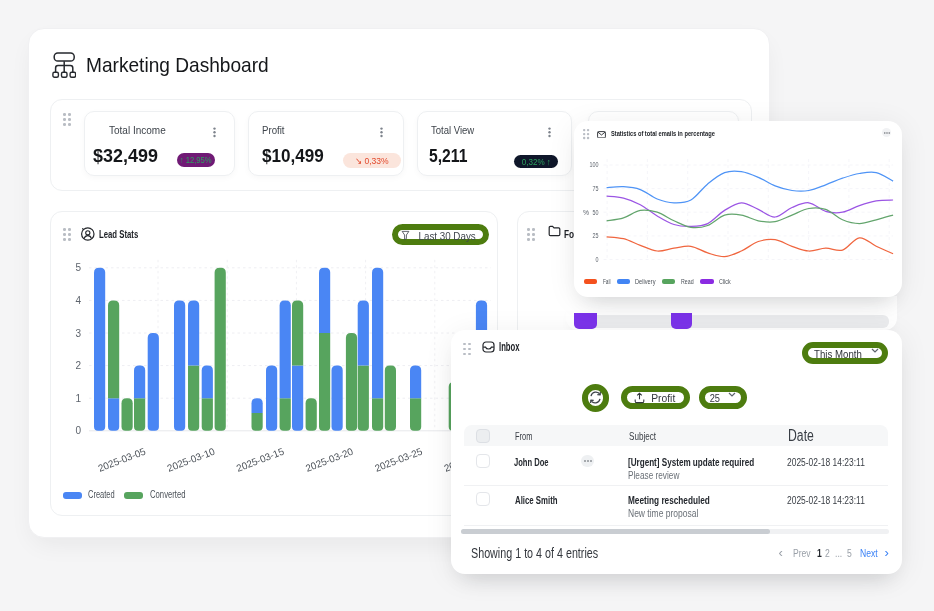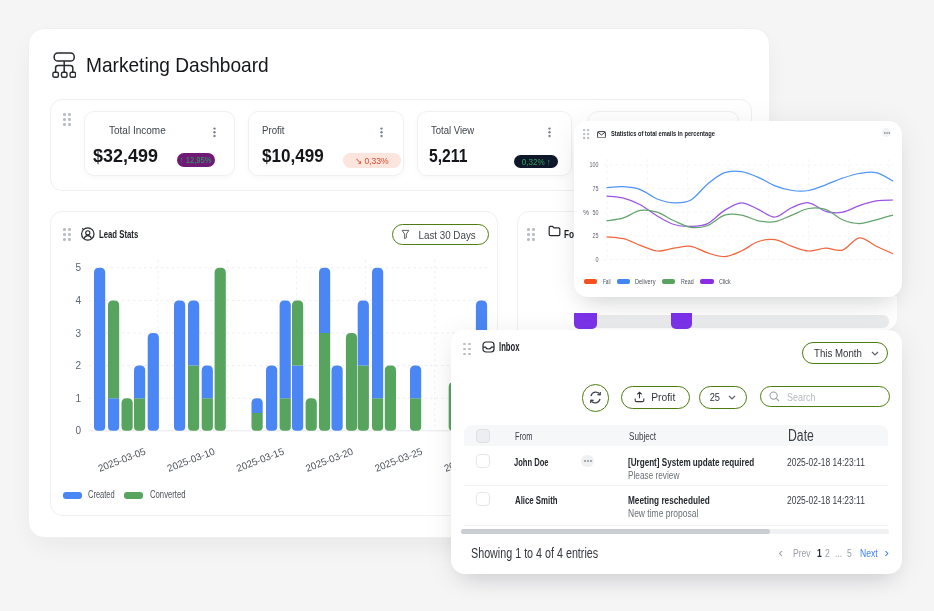--- a/index.html
+++ b/index.html
@@ -2,21 +2,21 @@
 <html><head><meta charset="utf-8"><title>Marketing Dashboard</title><style>
 *{margin:0;padding:0;box-sizing:border-box}
 html,body{width:934px;height:611px;overflow:hidden}
 body{font-family:"Liberation Sans",sans-serif;background:#f5f5f6;position:relative}
 .abs{position:absolute}
 .card{background:#fff;border-radius:14px}
 .t{display:inline-block;transform:scaleX(.8);transform-origin:0 50%;white-space:nowrap}
 .tc{display:inline-block;transform:scaleX(.8);transform-origin:50% 50%;white-space:nowrap}
 .dots{display:grid;grid-template-columns:3px 3px;grid-auto-rows:3px;gap:2px}
 .dots i{width:2.6px;height:2.6px;border-radius:50%;background:#b9bdc4}
-.pill{border:1px solid #4d7c0f;border-radius:999px;background:#fff;display:flex;align-items:center;justify-content:center}
+.pill{border:6px solid #4d7c0f;border-radius:999px;background:#fff;display:flex;align-items:flex-start;justify-content:center}
 </style></head><body>
 
 <div class="abs card" style="left:28px;top:28px;width:742px;height:510px;border-radius:16px;border:1px solid #f0f0f2;box-shadow:0 10px 26px -6px rgba(25,28,35,.07)">
 
   <svg class="abs" style="left:22.5px;top:22.5px" width="24" height="26" viewBox="0 0 24 26">
     <rect x="2.2" y="1.0" width="20.0" height="8.0" rx="3.6" fill="none" stroke="#26292e" stroke-width="1.5"></rect>
     <path d="M12.2 9.2 V20.3 M3.6 20.3 V16.0 Q3.6 13.6 6.0 13.6 H18.4 Q20.8 13.6 20.8 16.0 V20.3" fill="none" stroke="#26292e" stroke-width="1.5"></path>
     <rect x="0.9" y="20.3" width="5.5" height="5.0" rx="1.5" fill="none" stroke="#26292e" stroke-width="1.4"></rect>
     <rect x="9.5" y="20.3" width="5.5" height="5.0" rx="1.5" fill="none" stroke="#26292e" stroke-width="1.4"></rect>
     <rect x="18.1" y="20.3" width="5.5" height="5.0" rx="1.5" fill="none" stroke="#26292e" stroke-width="1.4"></rect>
@@ -275,27 +275,20 @@
         <path d="M5.5 7.2 V1.4 M3.2 3.4 L5.5 1.2 L7.8 3.4 M1.2 7.6 V9.2 Q1.2 10.6 2.6 10.6 H8.4 Q9.8 10.6 9.8 9.2 V7.6" fill="none" stroke="#33373d" stroke-width="1.1"></path>
       </svg>
     <span class="tc" style="transform:scaleX(0.98)">Profit</span>
   </div>
   <div class="abs pill" style="left:248.5px;top:55.8px;width:47.5px;height:22.8px;gap:7px;color:#33373d;font-size:10.5px">
     <span class="tc" style="transform:scaleX(0.883)">25</span>
     <svg width="8" height="5" viewBox="0 0 8 5">
         <path d="M1 1 L4 4 L7 1" fill="none" stroke="#5d636c" stroke-width="1.2"></path>
       </svg>
   </div>
-  <div class="abs pill" style="left:309px;top:56px;width:130.7px;height:21px;justify-content:flex-start;padding-left:8px;gap:7px;color:#b6bac1;font-size:11px">
-    <svg width="11" height="11" viewBox="0 0 11 11">
-        <circle cx="4.6" cy="4.6" r="3.6" fill="none" stroke="#9aa0a8" stroke-width="1.1"></circle>
-        <path d="M7.4 7.4 L10 10" stroke="#9aa0a8" stroke-width="1.1"></path>
-      </svg>
-    <span class="t" style="transform:scaleX(0.82)">Search</span>
-  </div>
 
   <div class="abs" style="left:13.3px;top:95px;width:424.7px;height:21px;background:#f6f7f8;border-radius:8px 8px 0 0"></div>
   <div class="abs" style="left:25.5px;top:98.5px;width:14px;height:14px;border:1px solid #dcdfe4;border-radius:4px;background:#eceef0"></div>
   <div class="abs" style="left:64.9px;top:99.5px;font-size:10.5px;color:#383d44;line-height:12px"><span class="t" style="transform:scaleX(0.712)">From</span></div>
   <div class="abs" style="left:178.1px;top:99.5px;font-size:10.5px;color:#383d44;line-height:12px"><span class="t" style="transform:scaleX(0.771)">Subject</span></div>
   <div class="abs" style="left:337.1px;top:99.5px;font-size:16px;color:#383d44;line-height:12px"><span class="t" style="transform:scaleX(0.764)">Date</span></div>
 
   <div class="abs" style="left:25.5px;top:124px;width:14px;height:14px;border:1px solid #e4e6ea;border-radius:4px"></div>
   <div class="abs" style="left:63.9px;top:125.5px;font-size:10.5px;font-weight:700;color:#24282e;line-height:12px"><span class="t" style="transform:scaleX(0.723)">John Doe</span></div>
   <div class="abs" style="left:130.9px;top:124.9px;width:12.5px;height:12.5px;border-radius:50%;background:#eef0f2"></div>

